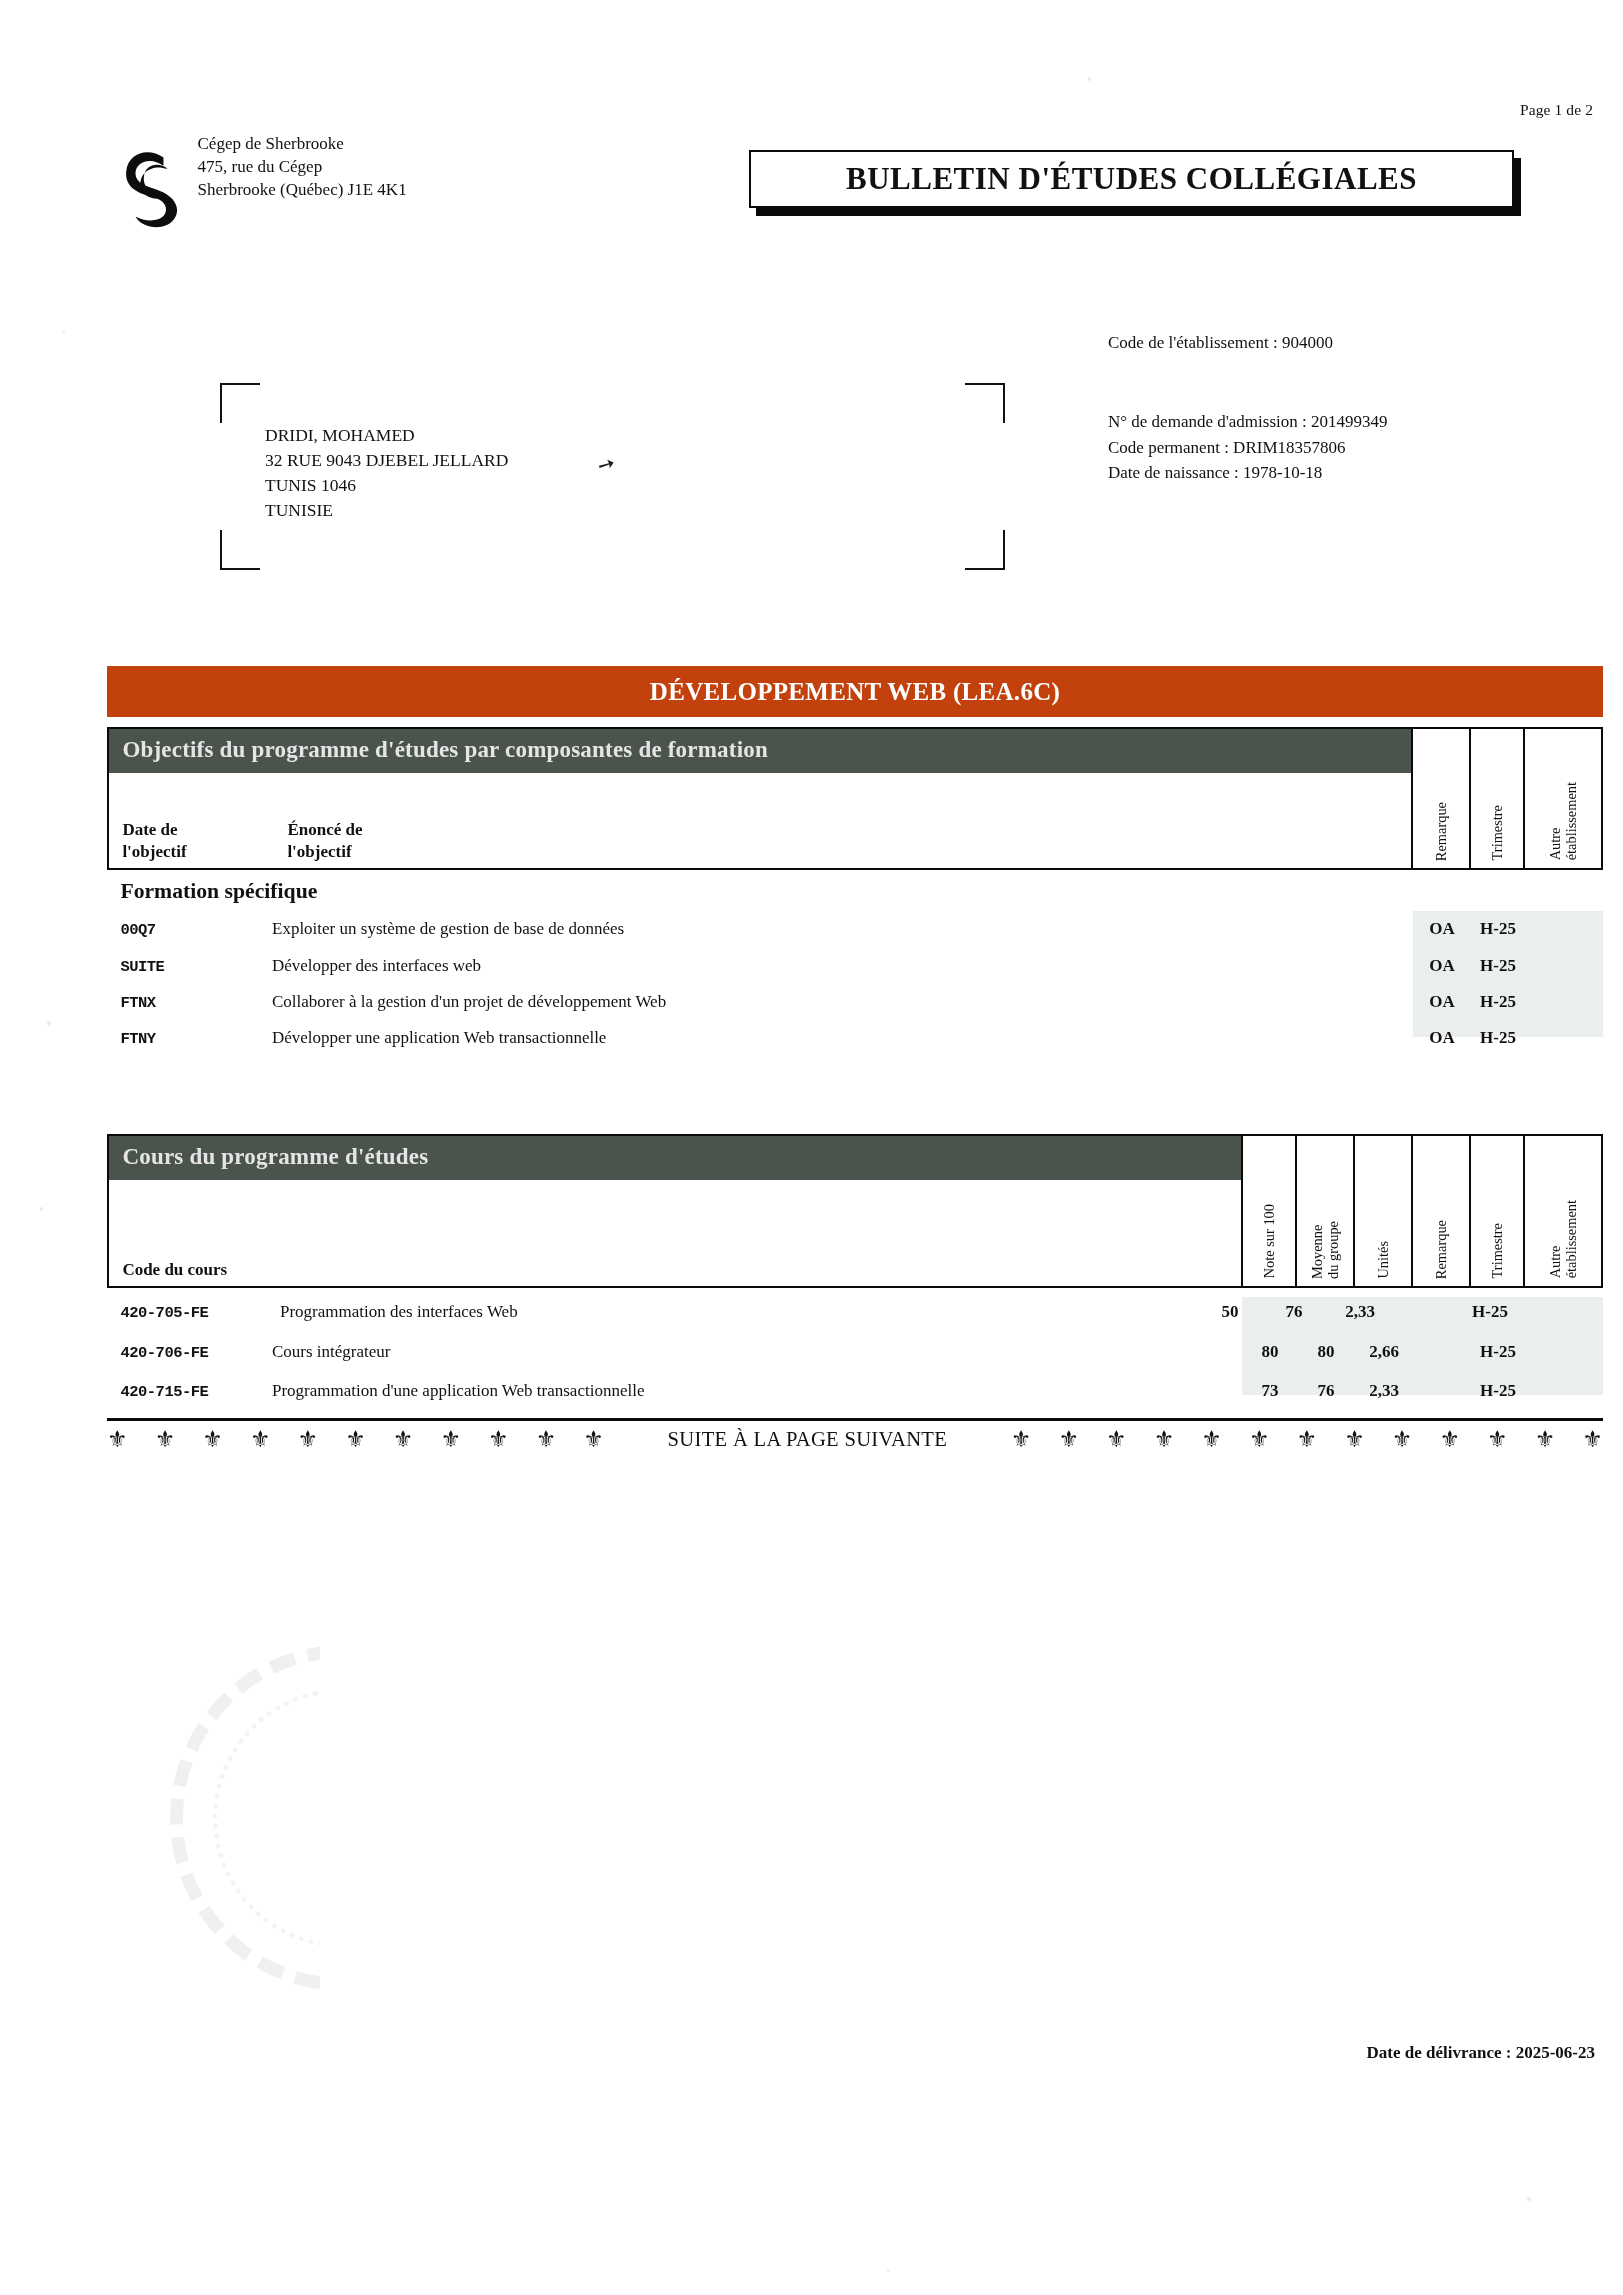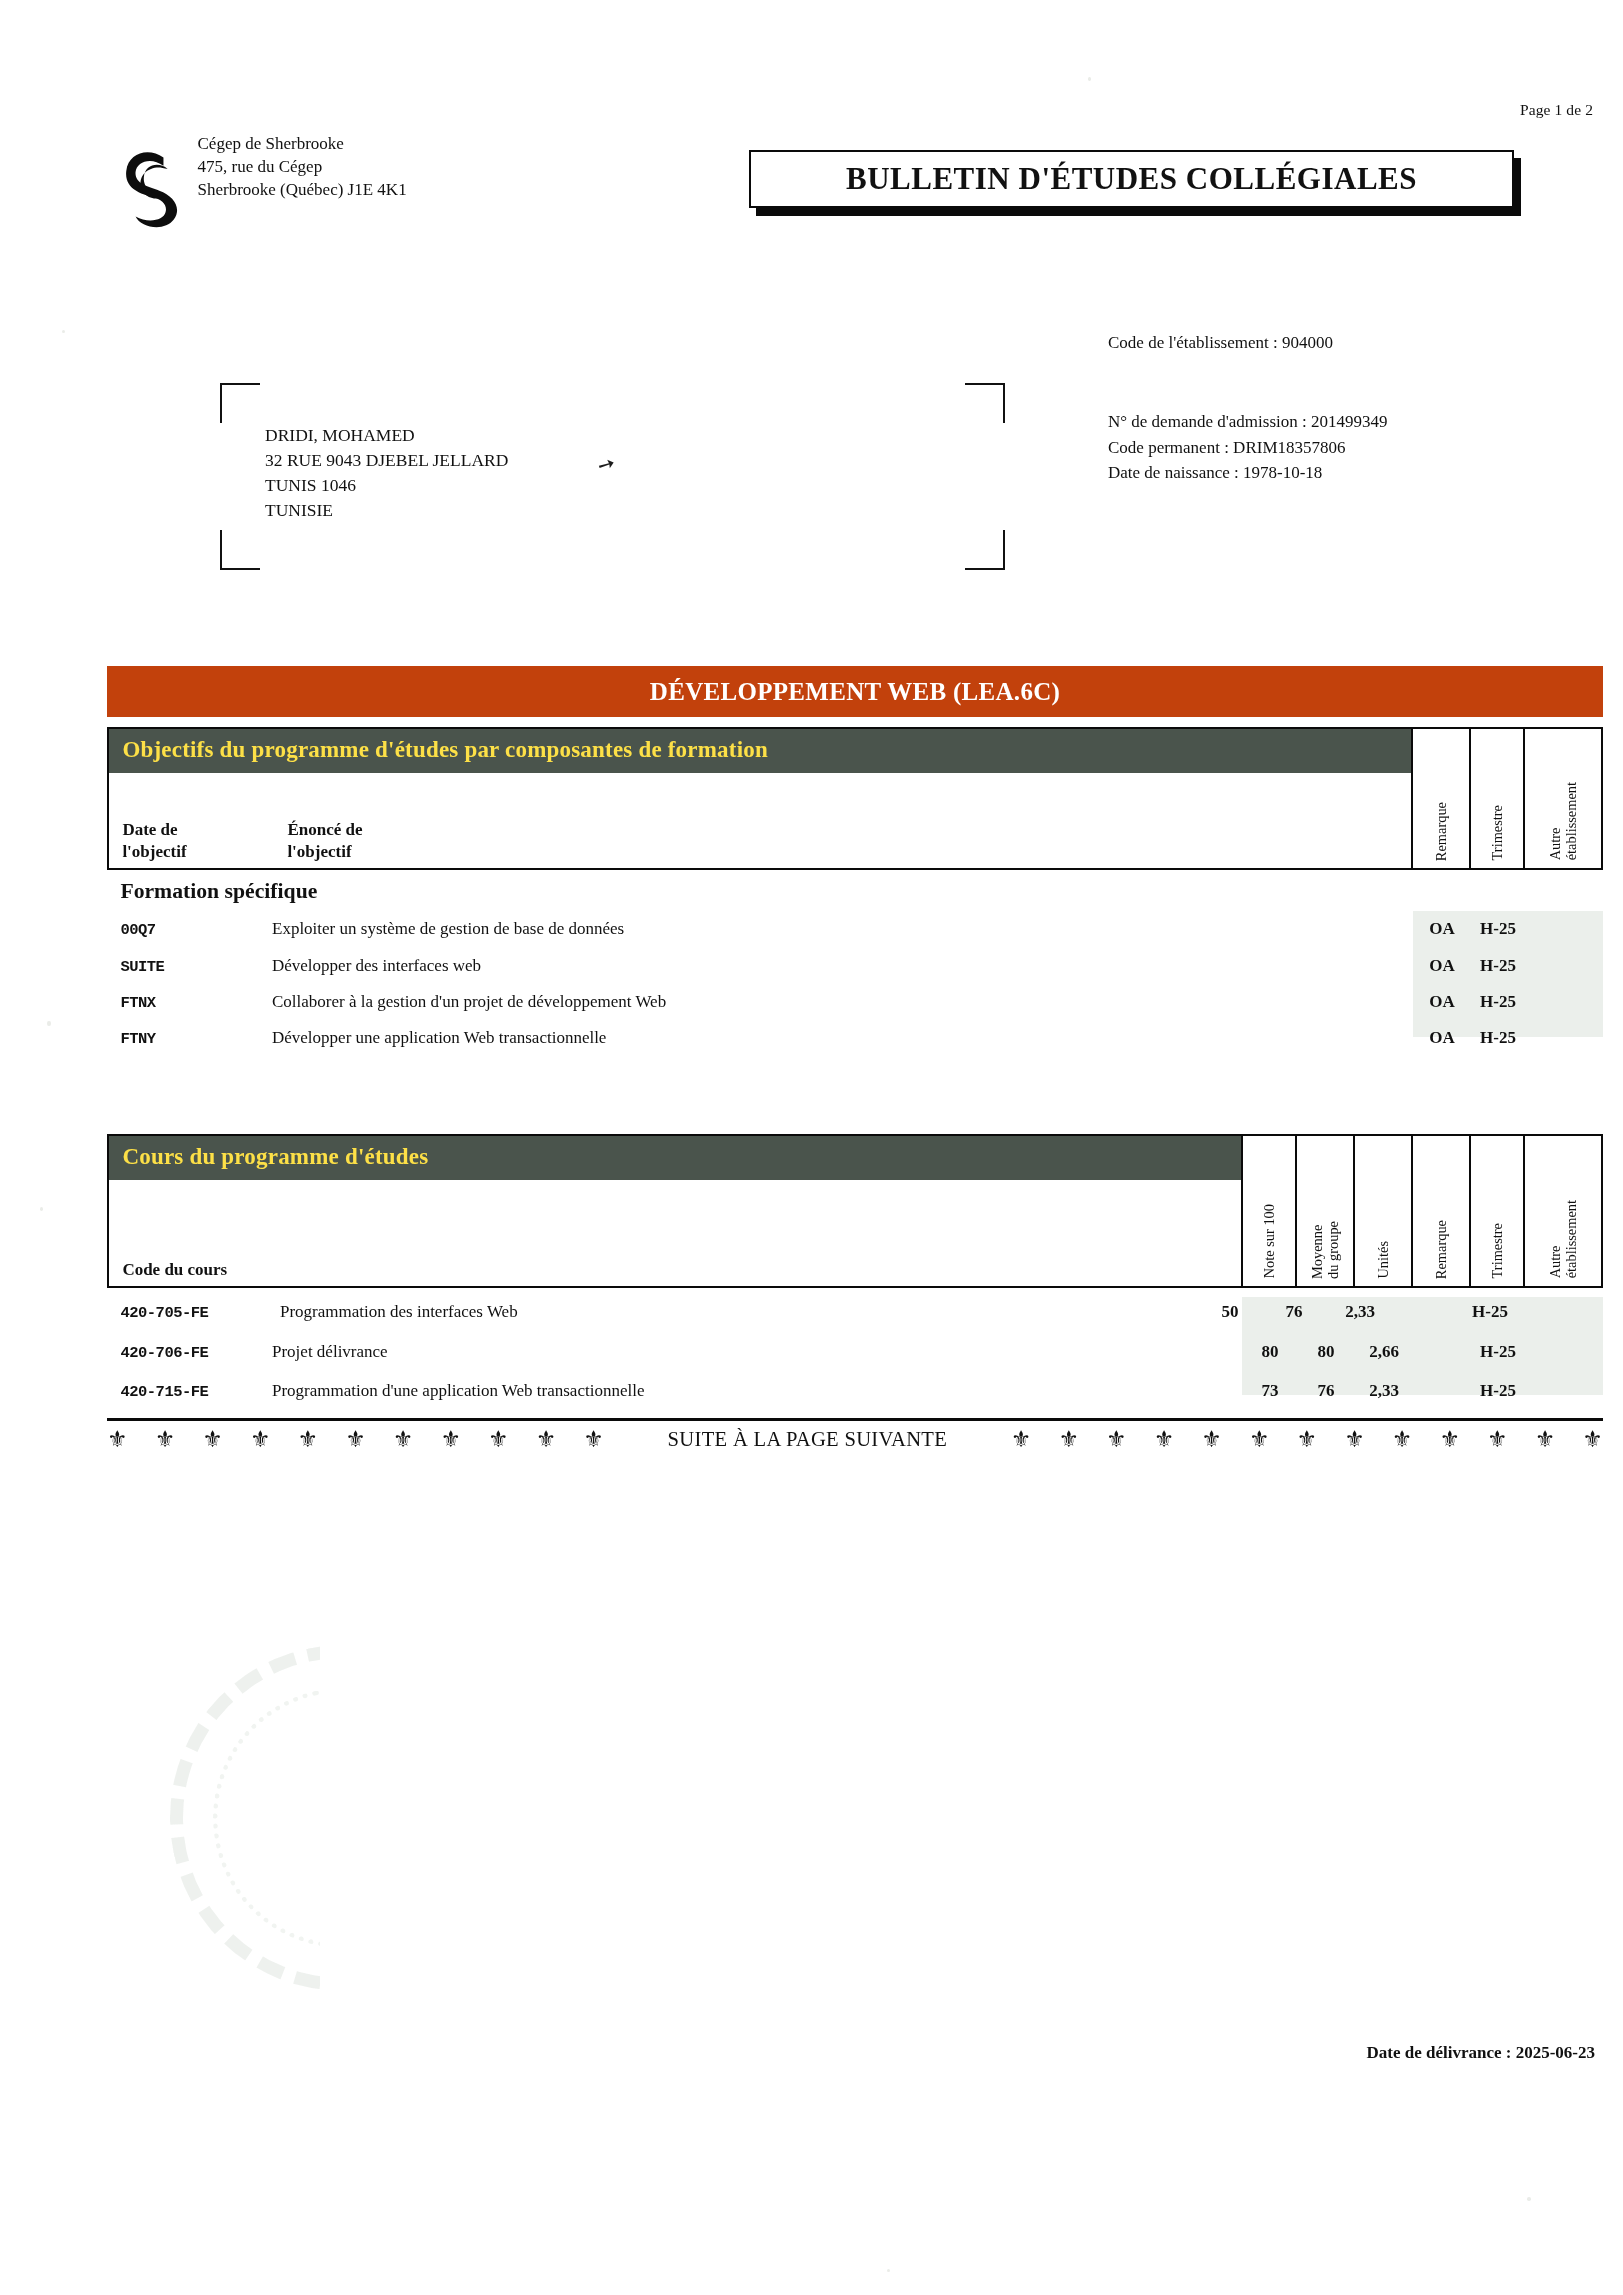--- a/index.html
+++ b/index.html
@@ -212,21 +212,21 @@
     position: relative;
     display: flex;
     flex-direction: column;
     justify-content: space-between;
   }
   .sec-title-bar {
     background: #4a544c;
     padding: 8.3px 13.4px 9.3px;
   }
   .sec-title-bar span {
-    color: #fde047;
+    color: #e5e5e5;
     font-size: 23px;
     font-weight: bold;
     letter-spacing: 0.2px;
     white-space: nowrap;
   }
   .sec-subhead {
     display: flex;
     padding: 0 0 6.2px 13.4px;
     font-size: 17px;
     font-weight: bold;
@@ -499,21 +499,21 @@
         <div class="cell" style="width:54px;">50</div>
         <div class="cell" style="width:58px;">76</div>
         <div class="cell" style="width:58px;">2,33</div>
         <div class="cell" style="width:58px;"></div>
         <div class="cell" style="width:54px;">H-25</div>
         <div class="cell" style="width:78px;"></div>
       </div>
 
       <div class="row" style="padding:6.2px 0 5.2px;">
         <div class="code">420-706-FE</div>
-        <div class="label">Projet délivrance</div>
+        <div class="label">Cours intégrateur</div>
         <div class="cell" style="width:54px;">80</div>
         <div class="cell" style="width:58px;">80</div>
         <div class="cell" style="width:58px;">2,66</div>
         <div class="cell" style="width:58px;"></div>
         <div class="cell" style="width:54px;">H-25</div>
         <div class="cell" style="width:78px;"></div>
       </div>
 
       <div class="row" style="padding:6.2px 0 5.2px;">
         <div class="code">420-715-FE</div>

